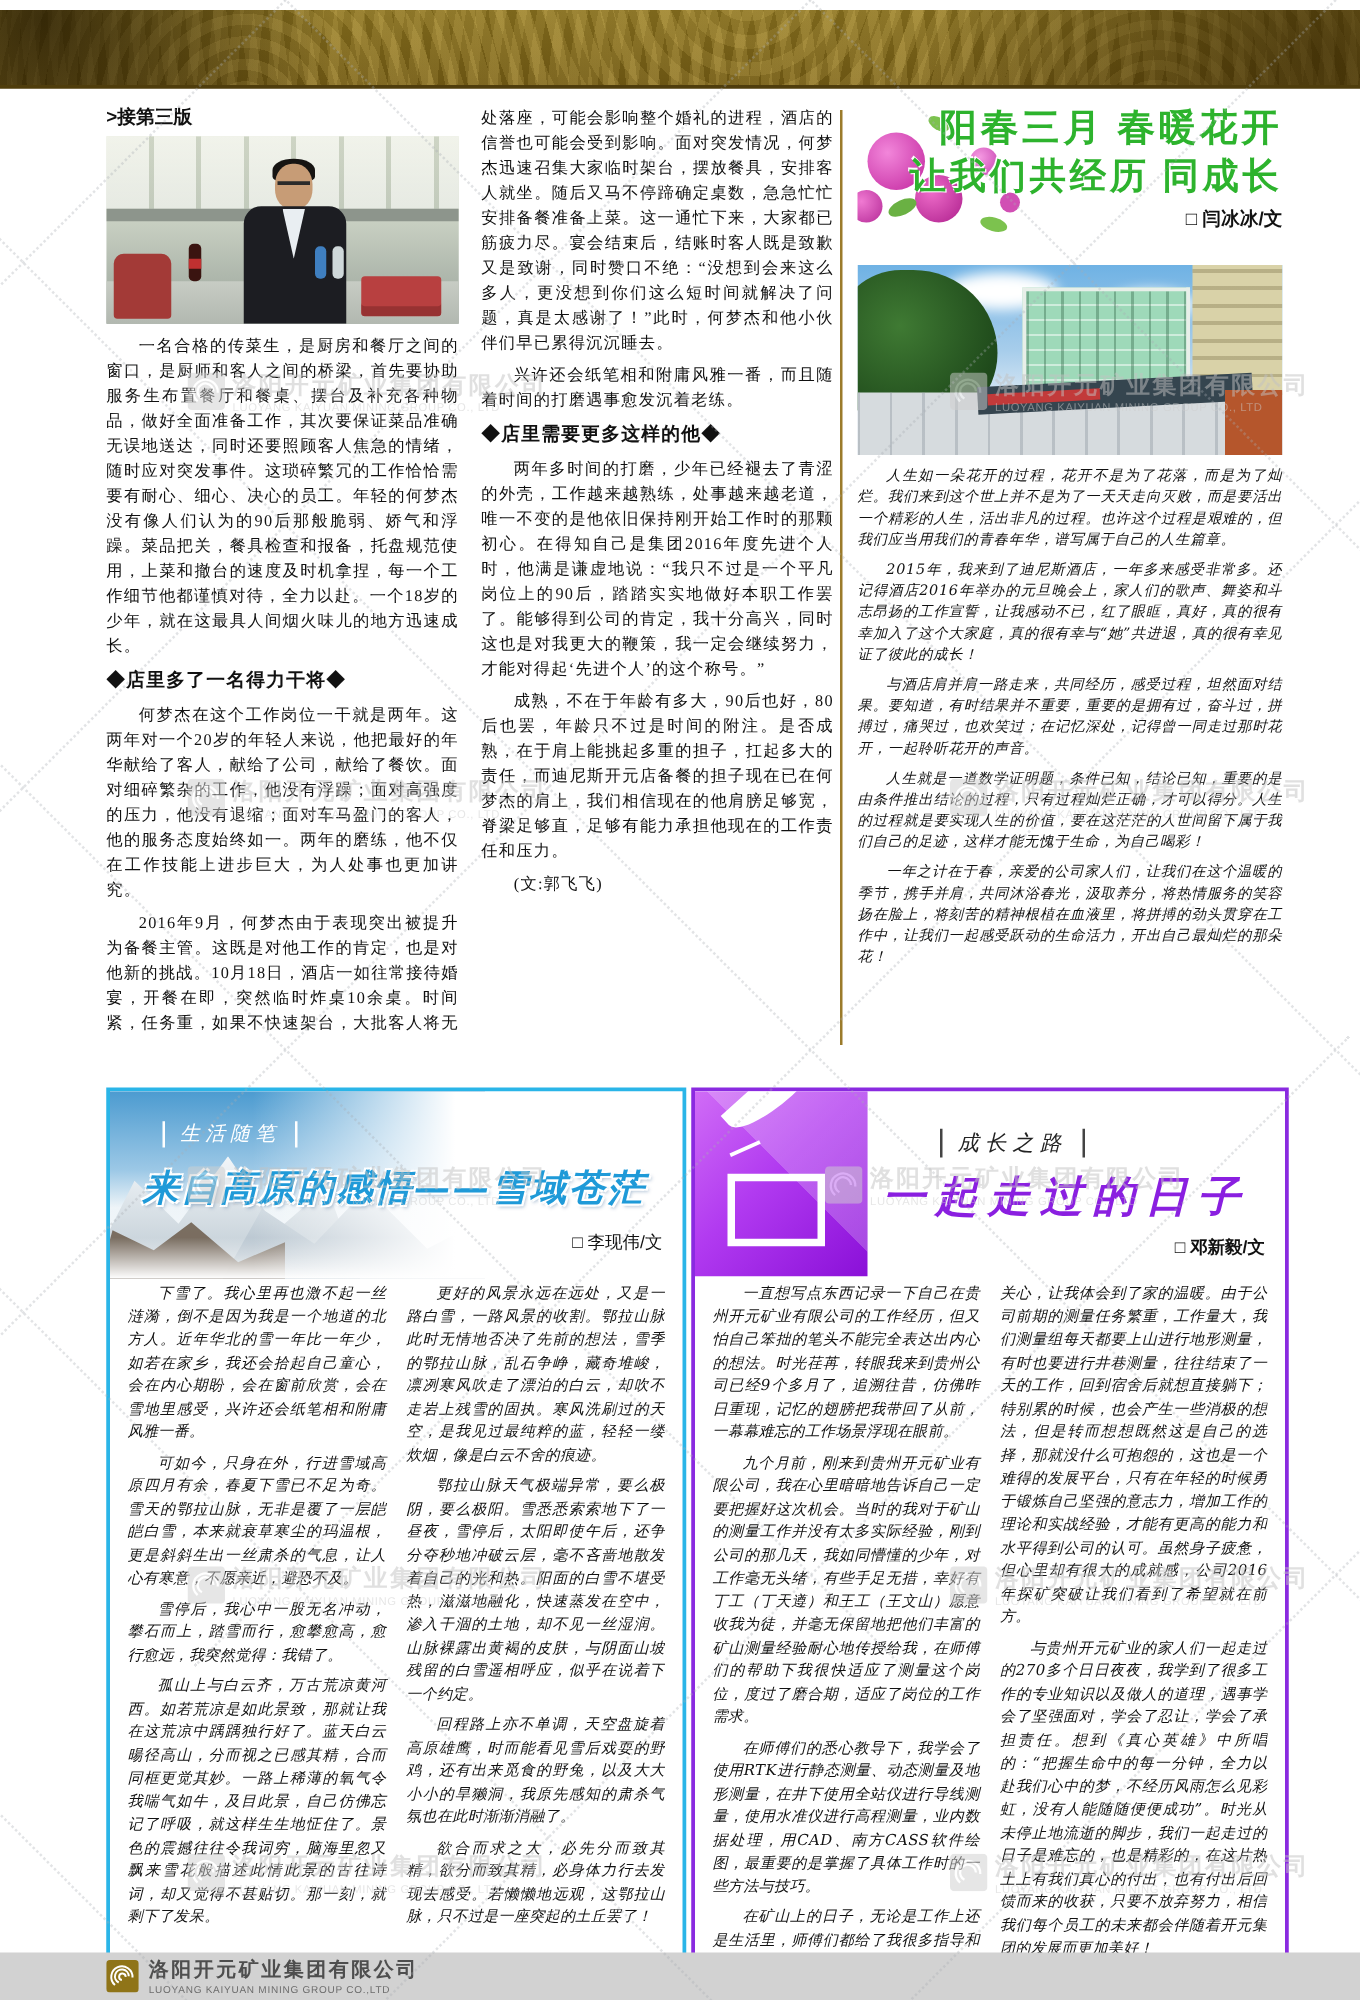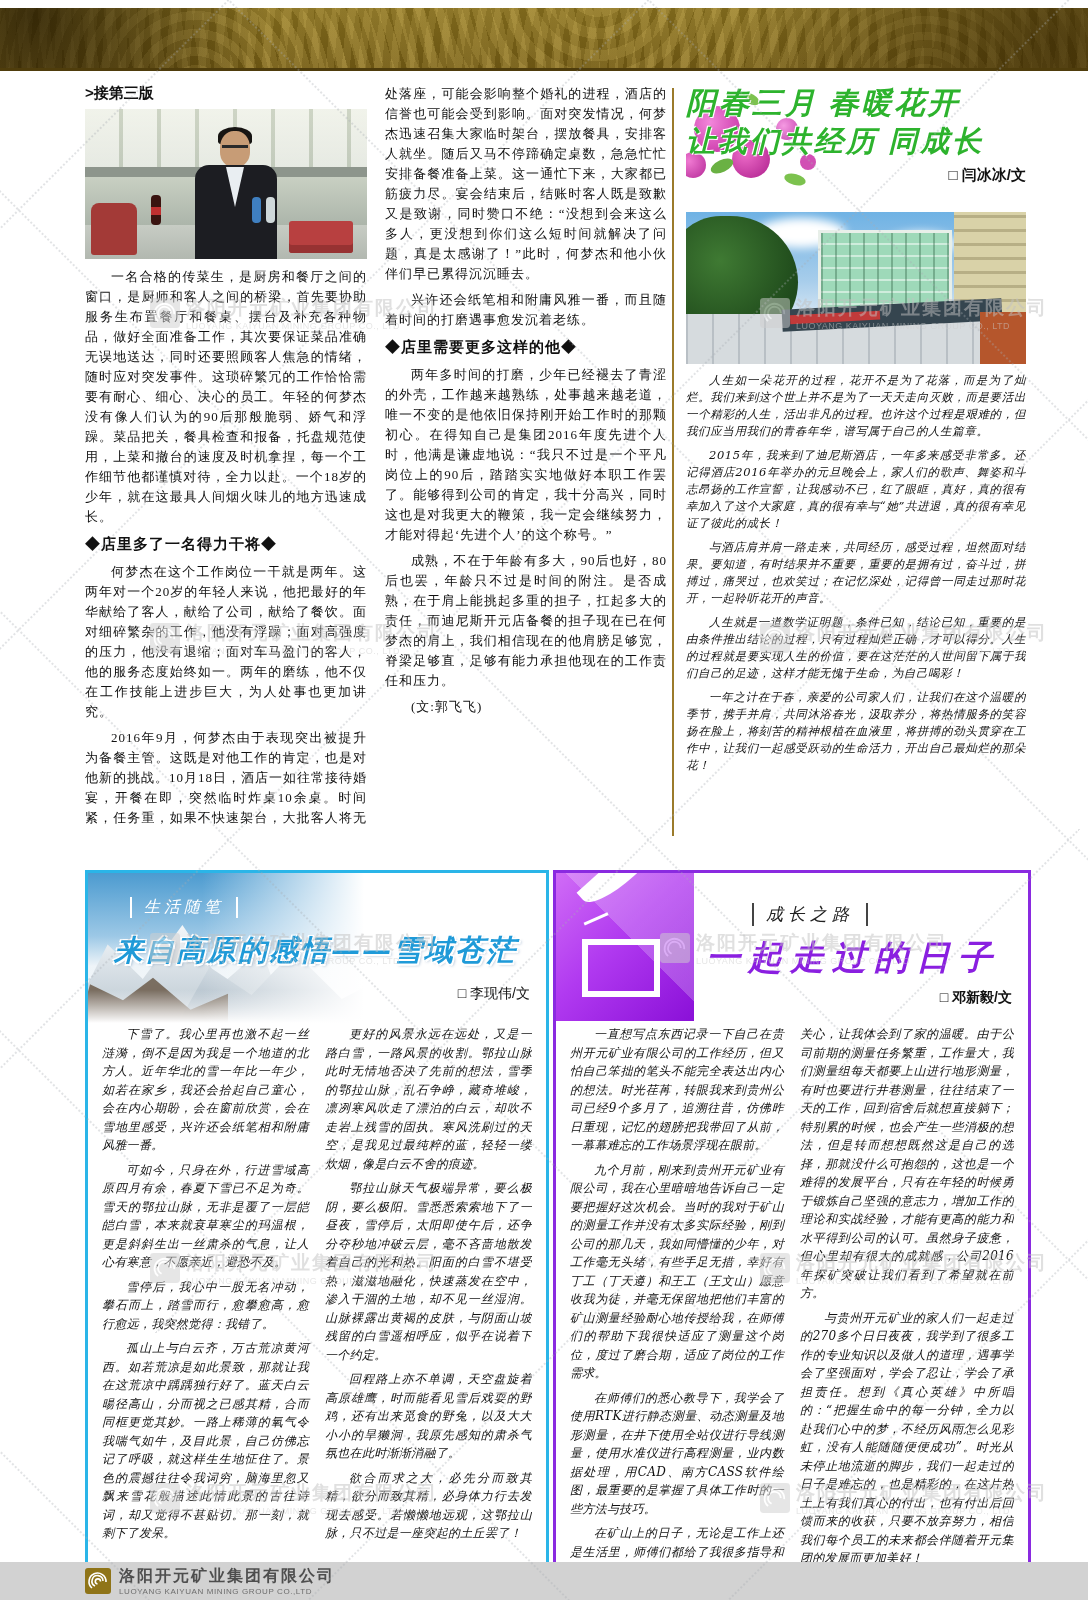--- a/index.html
+++ b/index.html
@@ -55,22 +55,22 @@
   .kitchen .bottle.b2{right:106px;background:#3f7fc0;}
 
   
   .vrule{position:absolute;left:672px;top:88px;width:2px;height:748px;background:#9b7b2b;}
 
   
   .article2{position:absolute;left:686px;top:84px;width:340px;height:754px;overflow:hidden;}
   .a2-head{position:relative;height:124px;}
   .flowers{position:absolute;left:-6px;top:4px;width:190px;height:118px;z-index:1;}
   .flowers i{position:absolute;border-radius:50%;display:block;}
-  .a2-title{position:relative;z-index:2;text-align:left;font-weight:bold;color:#2db32d;
-    font-size:30px;line-height:38px;letter-spacing:3px;font-style:italic;
+  .a2-title{position:relative;z-index:2;text-align:right;font-weight:bold;color:#2db32d;
+    font-size:30px;line-height:38px;letter-spacing:3px;
     text-shadow:1px 1px 0 #fff,-1px -1px 0 #fff;}
   .a2-title.l2{font-size:29px;}
   .a2-byline{position:relative;z-index:2;text-align:right;font-weight:bold;font-size:15px;margin-top:6px;
     font-family:"Liberation Sans",sans-serif;}
   
   .hotel{position:relative;width:340px;height:152px;margin-top:4px;overflow:hidden;
     background:linear-gradient(180deg,#6fb2e4 0%,#a7cdeb 45%,#d9e8f4 70%);}
   .hotel .cloud{position:absolute;background:#fff;border-radius:50%;filter:blur(5px);}
   .hotel .tree{position:absolute;left:-18px;top:4px;width:130px;height:128px;border-radius:44% 56% 52% 48%;
     background:radial-gradient(circle at 40% 35%,#3f7a33,#1f4a1b 70%);}

